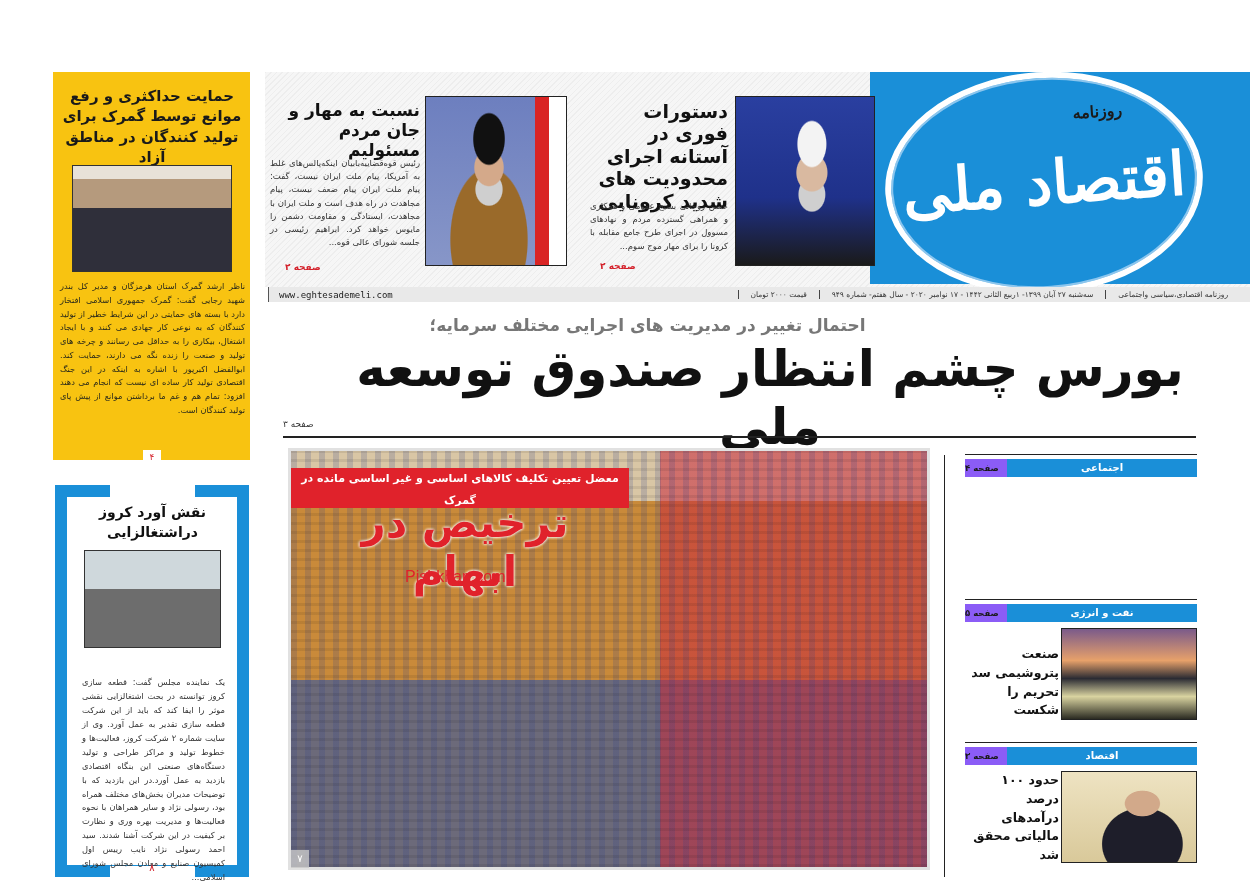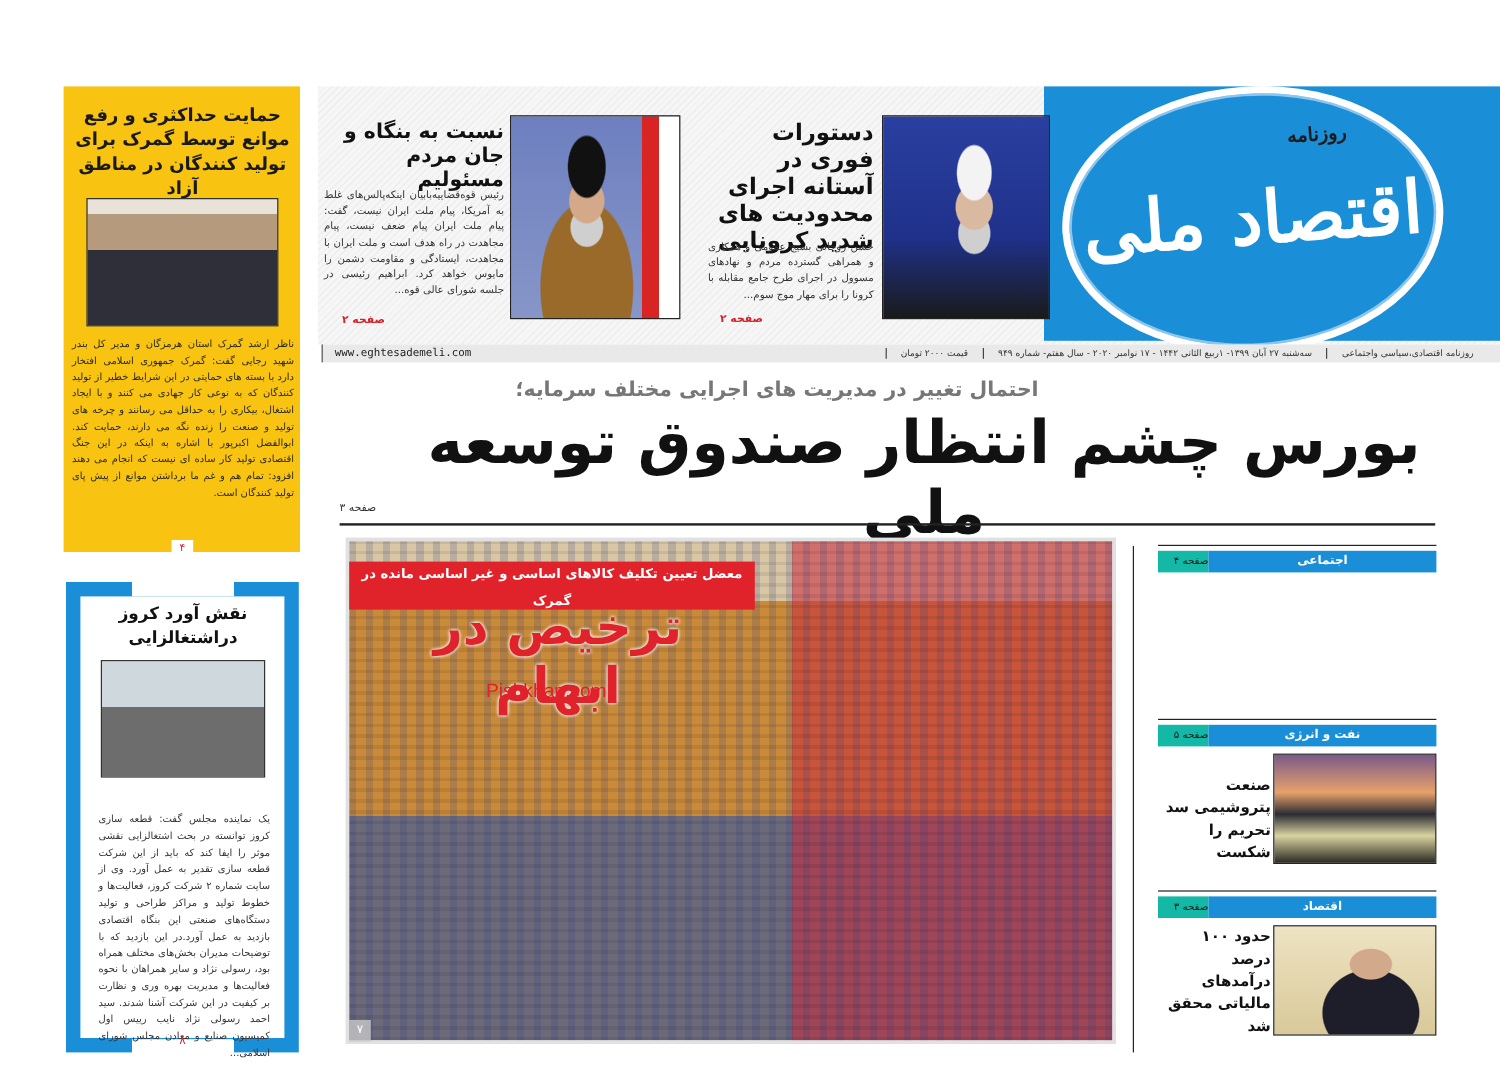--- a/index.html
+++ b/index.html
@@ -93,21 +93,21 @@
   .photo-strip { position: absolute; left: 291px; top: 468px; width: 338px; height: 40px; background: #e0222b; color: #fff; font-size: 11px; font-weight: bold; text-align: center; line-height: 22px; z-index: 2; }
   .photo-headline { position: absolute; left: 305px; top: 498px; width: 320px; font-size: 42px; font-weight: bold; color: #e0222b; text-align: center; z-index: 2; text-shadow: 0 0 3px #fff, 0 0 3px #fff; }
   .photo-watermark { position: absolute; left: 405px; top: 568px; font-size: 16px; color: #e0222b; font-family: "Liberation Sans", sans-serif; direction: ltr; z-index: 2; }
   .photo-pagenum { position: absolute; left: 291px; top: 850px; width: 18px; height: 18px; background: rgba(200,200,200,0.8); color: #fff; font-size: 10px; text-align: center; line-height: 18px; z-index: 2; }
 
   
   .side-divider { position: absolute; left: 944px; top: 455px; width: 1px; height: 422px; background: #222; }
   .side-section { position: absolute; left: 965px; width: 232px; }
   .side-rule { height: 1px; background: #222; margin-bottom: 4px; }
   .side-header { display: flex; height: 18px; direction: ltr; }
-  .side-page { width: 42px; background: #14b8a6; color: #1a1a1a; font-size: 8.5px; font-weight: normal; text-align: right; line-height: 18px; direction: rtl; }
+  .side-page { width: 42px; background: #8b5cf6; color: #1a1a1a; font-size: 8.5px; font-weight: bold; text-align: left; line-height: 18px; direction: rtl; }
   .side-cat { flex: 1; background: #1a8fd8; color: #fff; font-size: 10px; font-weight: bold; text-align: center; line-height: 18px; }
   .side-body { display: flex; direction: rtl; margin-top: 6px; }
   .side-photo { width: 136px; height: 92px; border: 1px solid #222; }
   .side-text { flex: 1; font-size: 12.5px; font-weight: bold; line-height: 1.5; color: #111; text-align: right; padding-left: 4px; padding-right: 2px; display: flex; align-items: flex-end; justify-content: flex-end; }
   .ph-social { background: radial-gradient(ellipse at 55% 60%, #f2f2f2 0 12%, #111 13% 30%, transparent 31%), linear-gradient(180deg, #1f4ea8, #173f8c); }
   .ph-oil { background: linear-gradient(180deg, #7a5a8a 0%, #e7a16a 35%, #2b2b33 55%, #d9d3a0 75%, #2b2b22 100%); }
   .ph-econ { background: radial-gradient(ellipse at 60% 35%, #d2a98a 0 15%, transparent 16%), radial-gradient(ellipse at 60% 80%, #1e1e2a 0 35%, transparent 36%), linear-gradient(180deg, #eee3c2, #d9c99a); }
 </style>
 </head>
 <body>
@@ -118,21 +118,21 @@
   <span class="logo-small">روزنامه</span>
   <span class="logo-main">اقتصاد ملی</span>
 </div>
 
 <div class="story-photo photo-rouhani"></div>
 <div class="headline hl-rouhani">دستورات فوری در آستانه اجرای محدودیت های شدید کرونایی</div>
 <div class="body-text bt-rouhani">حسن روحانی بسیج عمومی و همکاری و همراهی گسترده مردم و نهادهای مسوول در اجرای طرح جامع مقابله با کرونا را برای مهار موج سوم...</div>
 <div class="page-ref pr-rouhani">صفحه ۲</div>
 
 <div class="story-photo photo-raisi"></div>
-<div class="headline hl-raisi">نسبت به بنگاه و جان مردم مسئولیم</div>
+<div class="headline hl-raisi">نسبت به مهار و جان مردم مسئولیم</div>
 <div class="body-text bt-raisi">رئیس قوه‌قضاییه‌بابیان اینکه‌پالس‌های غلط به آمریکا، پیام ملت ایران نیست، گفت: پیام ملت ایران پیام ضعف نیست، پیام مجاهدت در راه هدف است و ملت ایران با مجاهدت، ایستادگی و مقاومت دشمن را مایوس خواهد کرد. ابراهیم رئیسی در جلسه شورای عالی قوه...</div>
 <div class="page-ref pr-raisi">صفحه ۲</div>
 
 <div class="info-strip">
   <span>روزنامه اقتصادی،سیاسی واجتماعی</span>
   <span>سه‌شنبه ۲۷ آبان ۱۳۹۹- ۱ربیع الثانی ۱۴۴۲ - ۱۷ نوامبر ۲۰۲۰ - سال هفتم- شماره ۹۴۹</span>
   <span>قیمت ۲۰۰۰ تومان</span>
   <span class="url">www.eghtesademeli.com</span>
 </div>
 

